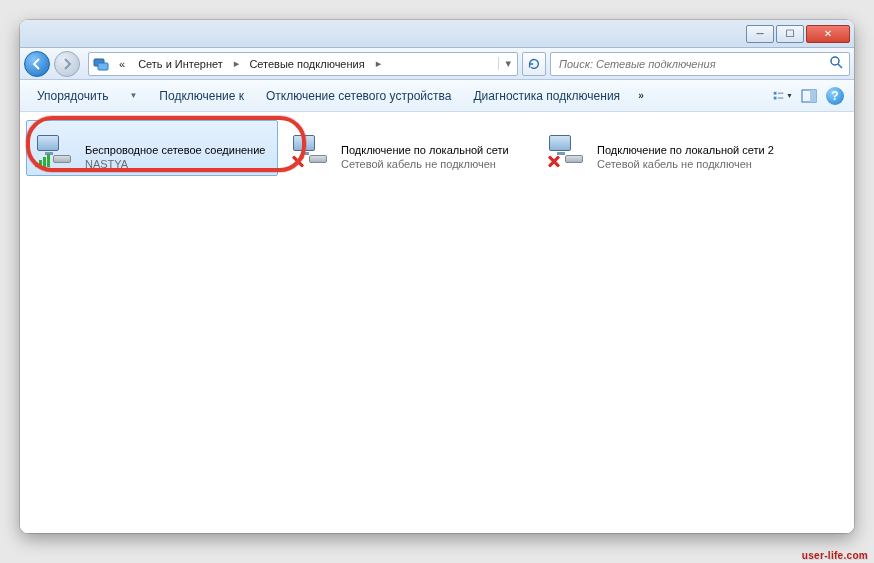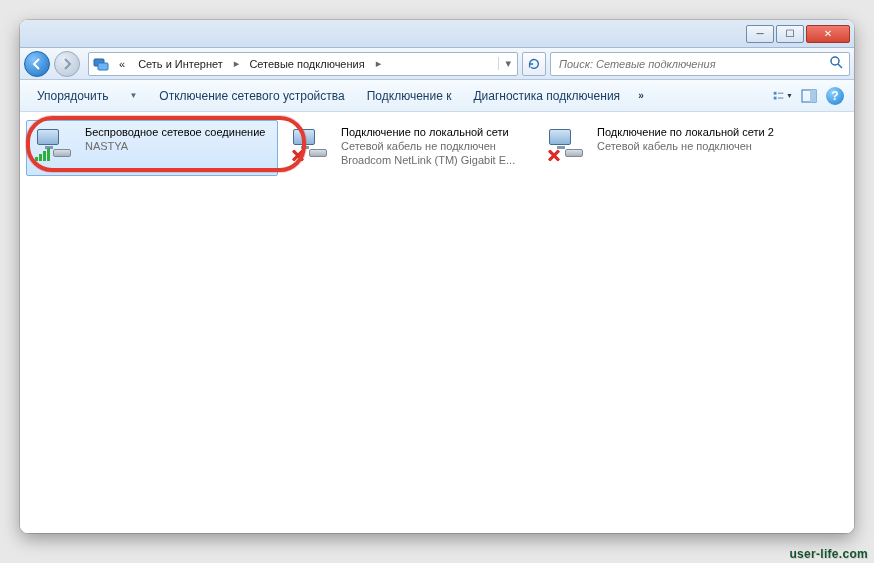--- a/index.html
+++ b/index.html
@@ -25,28 +25,28 @@
   .searchbox input { border:none; outline:none; flex:1; font-size:11px; font-style:italic; color:#888; background:transparent; }
   .searchbox .sicon { color:#2a6cb3; }
   .toolbar { height: 32px; background: linear-gradient(#f6fbff,#e6f1fb); border-bottom: 1px solid #cddbe9; display:flex; align-items:center; padding:0 8px; gap:4px; font-size:12px; color:#1a3f64; }
   .tool-item { padding:4px 8px; border:1px solid transparent; border-radius:2px; display:flex; align-items:center; gap:21px; white-space:nowrap; }
   .tool-item .drop { font-size:8px; color:#4a6d8f; }
   .tool-spacer { flex:1; }
   .tool-icon { width:22px; height:22px; display:flex; align-items:center; justify-content:center; border:1px solid transparent; border-radius:2px; }
   .help-icon { width:18px; height:18px; border-radius:50%; background:radial-gradient(circle at 35% 30%, #8fd1ff,#1a7fd0); color:#fff; font-weight:bold; display:flex; align-items:center; justify-content:center; font-size:12px; }
   .content { flex:1; background:#fff; padding:6px 4px; overflow:auto; position:relative; }
   .conn-grid { display:flex; flex-wrap:wrap; align-content:flex-start; }
-  .conn-item { width:252px; height:56px; display:flex; align-items:flex-start; padding:4px 6px; gap:8px; border:1px solid transparent; border-radius:2px; margin:2px; }
+  .conn-item { width:252px; height:56px; display:flex; align-items:flex-end; padding:4px 6px; gap:8px; border:1px solid transparent; border-radius:2px; margin:2px; }
   .conn-item.selected { background: linear-gradient(#e5f1fd,#cfe6fd); border-color:#7bb2e7; }
   .conn-icon { width:44px; height:40px; flex:0 0 44px; display:flex; align-items:center; justify-content:center; position:relative; }
   .conn-text { display:flex; flex-direction:column; font-size:11px; line-height:14px; overflow:hidden; }
   .conn-title { color:#000; white-space:normal; }
   .conn-sub { color:#6c6c6c; white-space:nowrap; overflow:hidden; text-overflow:ellipsis; max-width:190px; }
   .highlight-ring { position:absolute; border:4px solid #e23b2f; border-radius:26px; left:6px; top:4px; width:280px; height:56px; pointer-events:none; box-shadow:0 0 0 1px rgba(226,59,47,0.25); }
-  .watermark { position:absolute; right:6px; bottom:2px; font-size:12px; font-weight:bold; color:#14532d; text-shadow:1px 1px 0 #d0d0d0; font-family: Arial; letter-spacing:0.3px; }
+  .watermark { position:absolute; right:6px; bottom:2px; font-size:10px; font-weight:bold; color:#b91c1c; text-shadow:1px 1px 0 #d0d0d0; font-family: Arial; letter-spacing:0.3px; }
   
   .adapter-glyph { position:relative; width:40px; height:32px; }
   .adapter-glyph .monitor { position:absolute; width:22px; height:16px; left:2px; top:0; border:1px solid #4a6b8e; background:linear-gradient(#cfe3f5,#8fb6db); border-radius:2px; }
   .adapter-glyph .monitor::after { content:""; position:absolute; width:8px; height:3px; background:#7c99b6; left:7px; top:16px; }
   .adapter-glyph .plug { position:absolute; width:18px; height:8px; background:linear-gradient(#d9dee3,#aab3bd); border:1px solid #7d8a97; left:18px; top:20px; border-radius:2px; }
   .signal-bars { position:absolute; left:0; top:18px; display:flex; align-items:flex-end; gap:1px; height:14px; }
   .signal-bars span { width:3px; background:#2fae3e; }
   .signal-bars span:nth-child(1){height:4px;} .signal-bars span:nth-child(2){height:7px;}
   .signal-bars span:nth-child(3){height:10px;} .signal-bars span:nth-child(4){height:13px;}
   .red-x { position:absolute; left:0; top:20px; width:14px; height:14px; }
@@ -115,24 +115,24 @@
       </span>
     </div>
   </div>
 
   <div class="toolbar">
     <div class="tool-item">
       <span>Упорядочить</span>
       <span class="drop">▼</span>
     </div>
     <div class="tool-item">
+      <span>Подключение к</span>
+    </div>
+    <div class="tool-item">
       <span>Отключение сетевого устройства</span>
-    </div>
-    <div class="tool-item">
-      <span>Подключение к</span>
     </div>
     <div class="tool-item">
       <span>Диагностика подключения</span>
     </div>
     <div class="tool-item" style="padding:4px 4px;">
       <span style="font-size:10px; font-weight:bold;">»</span>
     </div>
     <div class="tool-spacer"></div>
     <div class="tool-icon">
       <svg width="16" height="16" viewBox="0 0 16 16">
@@ -179,21 +179,20 @@
               <div class="adapter-glyph">
                 <div class="monitor"></div>
                 <div class="plug"></div>
                 <div class="red-x"></div>
                 <div class="red-x"></div>
               </div>
             </div>
             <div class="conn-text">
               <div class="conn-title">Подключение по локальной сети</div>
               <div class="conn-sub">Сетевой кабель не подключен</div>
-              <div class="conn-sub">Broadcom NetLink (TM) Gigabit E...</div>
             </div>
           </div>
           <div class="conn-item">
             <div class="conn-icon">
               <div class="adapter-glyph">
                 <div class="monitor"></div>
                 <div class="plug"></div>
                 <div class="red-x"></div>
                 <div class="red-x"></div>
               </div>

